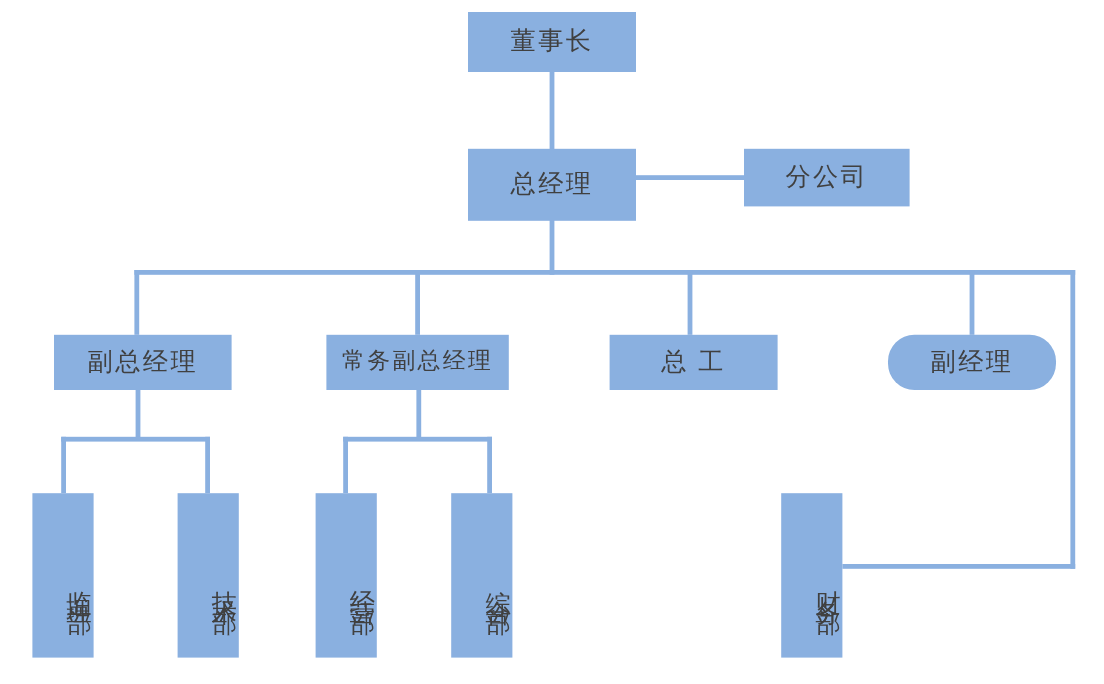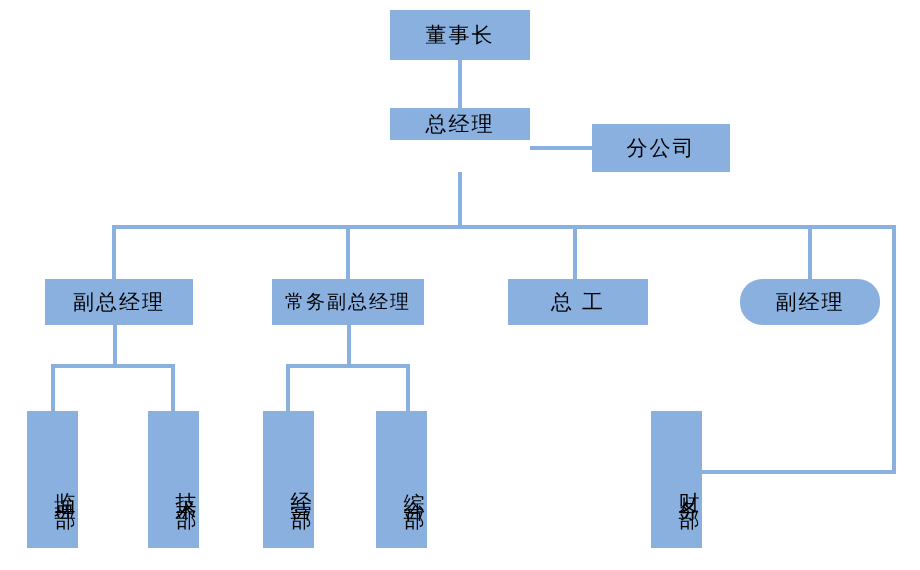--- a/index.html
+++ b/index.html
@@ -13,21 +13,21 @@
   #org-chart {
     position: relative;
     width: 920px;
     height: 570px;
     background: #ffffff;
     overflow: hidden;
   }
   .node {
     position: absolute;
     background: #8AB0E0;
-    color: #000000;
+    color: #404040;
     display: flex;
     align-items: center;
     justify-content: center;
     box-sizing: border-box;
     font-size: 21px;
     letter-spacing: 2px;
     line-height: 1.2;
     white-space: pre;
     z-index: 2;
   }
@@ -75,23 +75,23 @@
   <div class="conn v" style="left:51px; top:364px; height:47px;"></div>
   <div class="conn v" style="left:171px; top:364px; height:47px;"></div>
 
   <div class="conn v" style="left:347px; top:325px; height:41px;"></div>
   <div class="conn h" style="left:286px; top:364px; width:124px;"></div>
   <div class="conn v" style="left:286px; top:364px; height:47px;"></div>
   <div class="conn v" style="left:406px; top:364px; height:47px;"></div>
 
   <div class="node" style="left:390px; top:10px; width:140px; height:50px;">董事长</div>
 
-  <div class="node" style="left:390px; top:108px; width:140px; height:32px;">总经理</div>
+  <div class="node" style="left:390px; top:124px; width:140px; height:60px;">总经理</div>
 
-  <div class="node" style="left:592px; top:124px; width:138px; height:48px;">分公司</div>
+  <div class="node" style="left:620px; top:124px; width:138px; height:48px;">分公司</div>
 
   <div class="node" style="left:45px; top:279px; width:148px; height:46px;">副总经理</div>
 
   <div class="node" style="left:508px; top:279px; width:140px; height:46px;">总 工</div>
 
   <div class="node" style="left:272px; top:279px; width:152px; height:46px; font-size:19px;">常务副总经理</div>
 
   <div class="node" style="left:740px; top:279px; width:140px; height:46px;border-radius:22px;">副经理</div>
 
   <div class="node vertical" style="left:27px; top:411px; width:51px; height:137px;">监理部</div>

